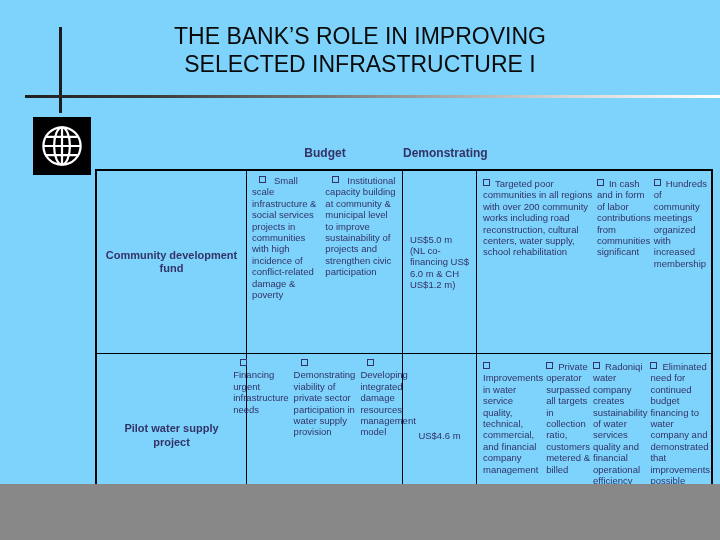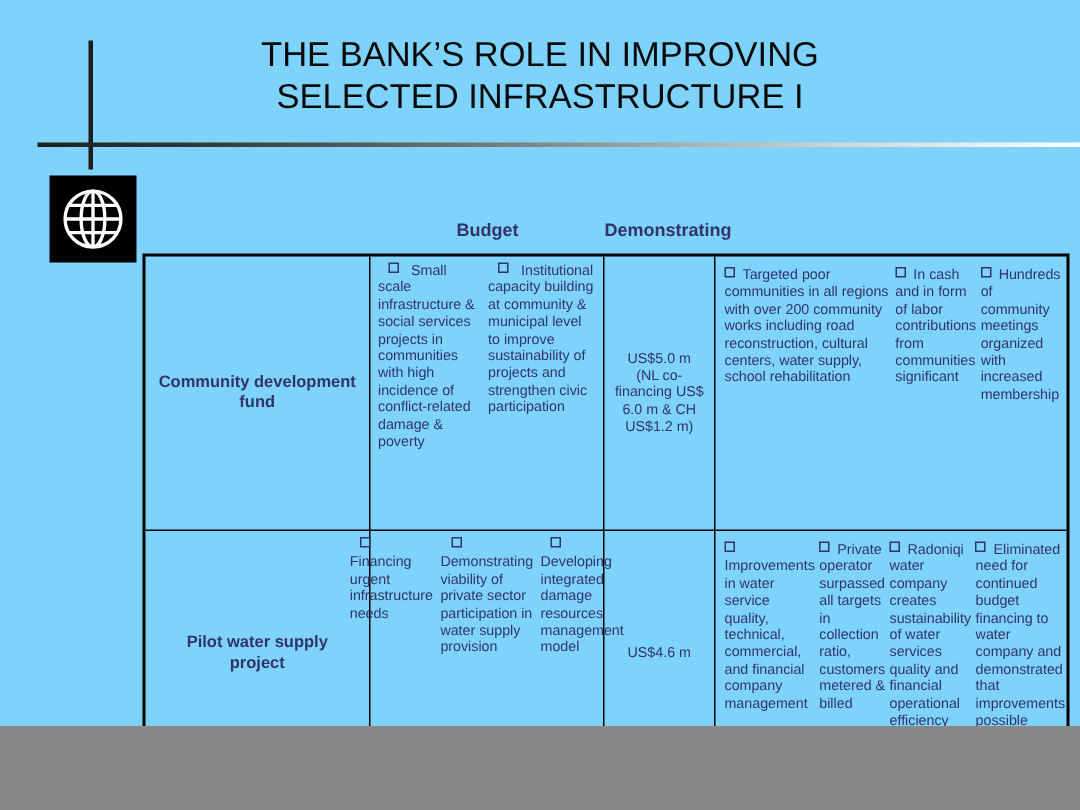--- a/index.html
+++ b/index.html
@@ -42,21 +42,21 @@
     color:#333366; font-size:9.5px; line-height:1.2;
   }
   .cell { border-right:1px solid #000; border-bottom:1px solid #000; box-sizing:border-box;
           display:flex; }
   .cell.lastcol { border-right:none; }
   .cell.lastrow { border-bottom:none; }
   .label-cell { align-items:center; justify-content:center; text-align:center;
                 font-weight:bold; font-size:11px; padding:4px 8px; }
   .obj-cell { justify-content:center; padding:4px 5px 4px 5px; gap:5px; }
   .obj-cell .bli { text-indent:7px; }
-  .budget-cell { align-items:center; justify-content:center; text-align:center;
+  .budget-cell { align-items:center; justify-content:center; text-align:left;
                  white-space:pre-line; padding:2px; }
   .ach-cell { justify-content:flex-start; padding:7px 4px 4px 6px; gap:3px; }
   .bli { }
   .sq {
     display:inline-block; width:5px; height:5px; border:1px solid #333366;
     margin-right:8px; vertical-align:1px;
   }
   .ach-cell .sq { margin-right:5px; }
 </style>
 </head>

